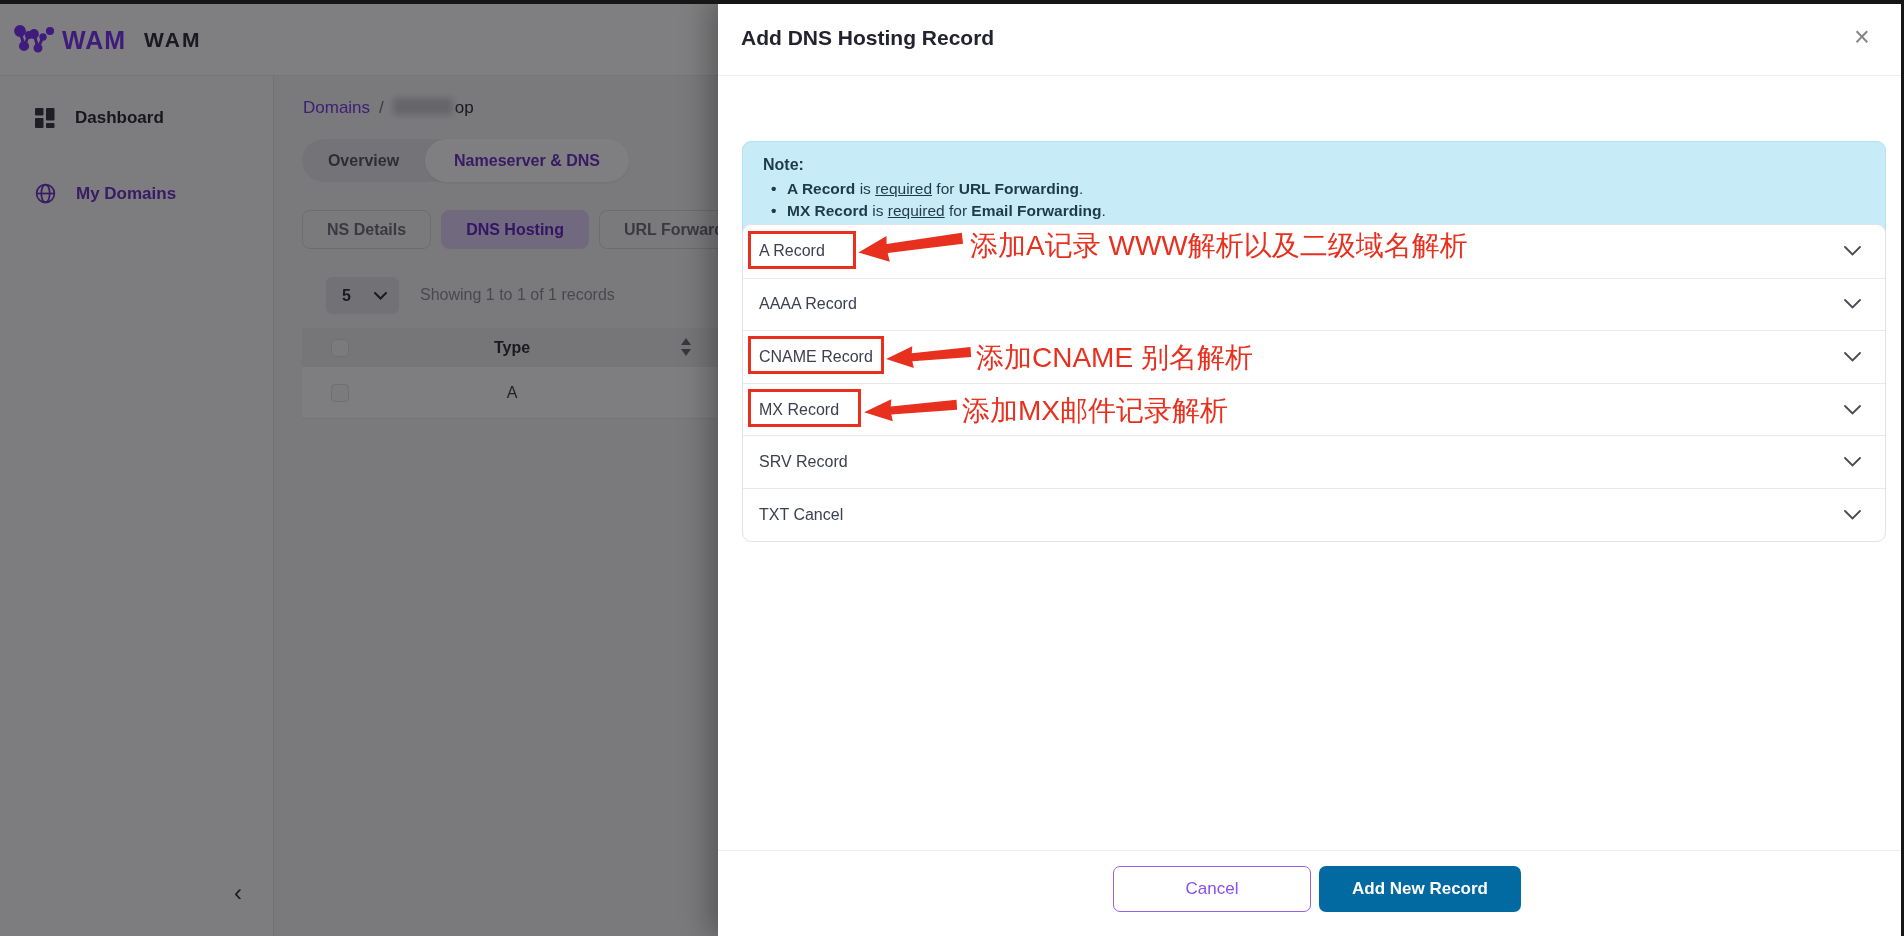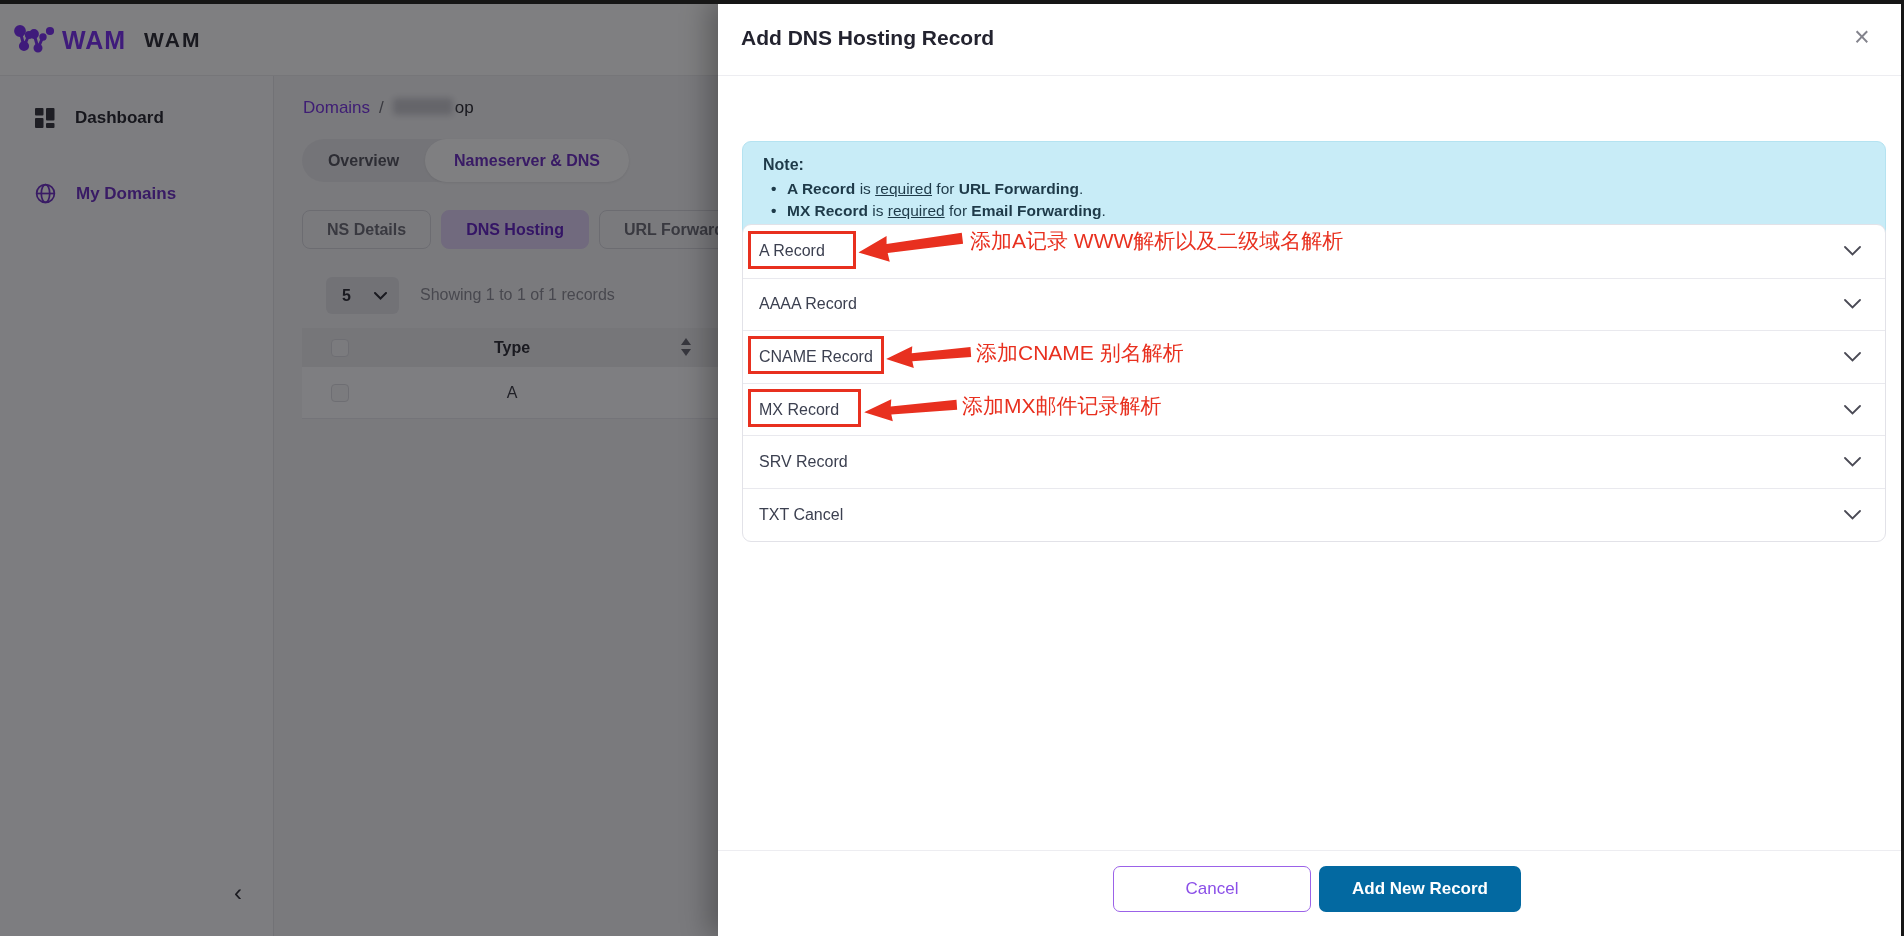--- a/index.html
+++ b/index.html
@@ -72,21 +72,21 @@
 
   .accordion { position:absolute; left:24px; top:224px; width:1144px; border:1px solid #e2e2e8; border-radius:9px; background:#ffffff; overflow:hidden; }
   .acc-row { height:52.6px; display:flex; align-items:center; padding:0 26px 0 16px; border-top:1px solid #e9e9ee; cursor:pointer; position:relative; }
   .acc-row:first-child { border-top:none; }
   .acc-label { font-size:16px; color:#3c4050; }
   .acc-chev { position:absolute; right:24px; top:50%; margin-top:-5px; }
 
   
   .ann { position:absolute; z-index:25; pointer-events:none; }
   .ann-box { border:3px solid #e8301f; background:transparent; }
-  .ann-text { color:#e8301f; font-size:21px; white-space:nowrap; font-family:"Liberation Sans","DejaVu Sans",sans-serif; }
+  .ann-text { color:#e8301f; font-size:28px; white-space:nowrap; font-family:"Liberation Sans","DejaVu Sans",sans-serif; }
   .ann-box-a     { left:30px;  top:231px; width:108px; height:38px; }
   .ann-arrow-a   { left:140px; top:228px; transform:rotate(-7deg); }
   .ann-text-a    { left:252px; top:227px; }
   .ann-box-cn    { left:30px;  top:336px; width:136px; height:38px; }
   .ann-arrow-cn  { left:168px; top:341px; transform:rotate(-4deg); }
   .ann-text-cn   { left:258px; top:339px; }
   .ann-box-mx    { left:30px;  top:389px; width:113px; height:38px; }
   .ann-arrow-mx  { left:146px; top:394px; transform:rotate(-4deg); }
   .ann-text-mx   { left:244px; top:392px; }
 

